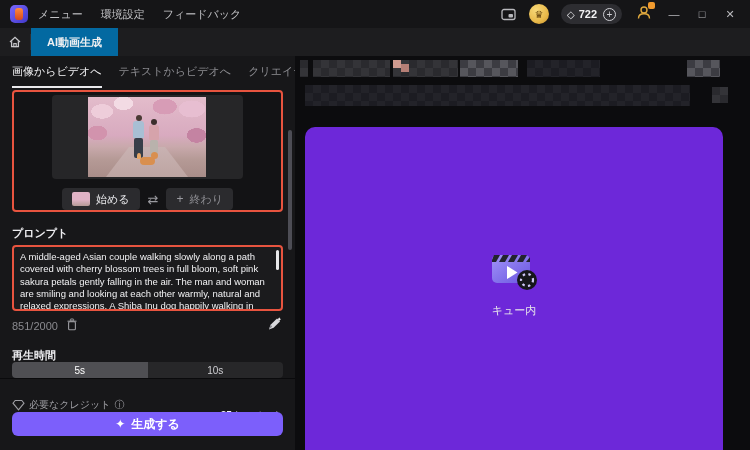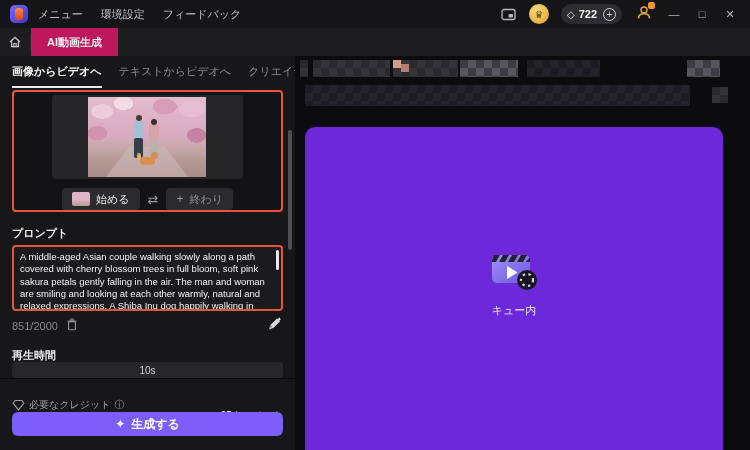--- a/index.html
+++ b/index.html
@@ -31,28 +31,28 @@
     background:#f09a2e; }
   .win-btn { width:28px; height:28px; display:flex; align-items:center; justify-content:center;
     color:#b9b9bd; font-size:11px; }
 
   
   .tabbar { position:absolute; left:0; top:28px; width:750px; height:28px; background:#1d1d1f;
     display:flex; align-items:center; }
   .home-btn { width:30px; height:28px; display:flex; align-items:center; justify-content:center; }
   .tab-sep { width:1px; height:16px; background:#2e2e31; }
   .doc-tab { padding:0 16px; font-size:11px; font-weight:bold; color:#f0f0f2; height:28px;
-    display:flex; align-items:center; background:#be185d; }
+    display:flex; align-items:center; background:#0369a1; }
 
   
   .left-panel { position:absolute; left:0; top:56px; width:295px; height:394px; background:#171719; }
   .lp-abs { position:absolute; }
   .feature-tabs { top:8px; left:12px; display:flex; gap:17px; }
   .feature-tab { font-size:11px; color:#8d8d92; padding-bottom:7px; white-space:nowrap; }
-  .feature-tab.active { color:#f5f5f7; font-weight:bold; border-bottom:2px solid #e9e9ec;text-align:center; }
+  .feature-tab.active { color:#f5f5f7; font-weight:normal; border-bottom:2px solid #e9e9ec;text-align:center; }
 
   .upload-box { top:34px; left:12px; width:271px; height:122px; background:#131315;
     border:2px solid #e8543f; border-radius:4px;text-decoration:underline; }
   .upload-inner { position:absolute; left:38px; top:3px; width:191px; height:84px; background:#262628; border-radius:4px; }
   .photo { position:absolute; left:74px; top:5px; width:118px; height:80px; overflow:hidden;
     background:
       radial-gradient(18px 12px at 12% 18%, #eecdda 0 60%, transparent 61%),
       radial-gradient(22px 14px at 88% 15%, #e7bed1 0 60%, transparent 61%),
       radial-gradient(16px 11px at 30% 8%, #f3dbe4 0 60%, transparent 61%),
       radial-gradient(20px 13px at 65% 12%, #d79cb6 0 60%, transparent 61%),
@@ -224,20 +224,21 @@
         <svg width="17" height="16" viewBox="0 0 17 16">
             <path d="M3 13.5 L4.6 8.8 L11 2.4 L14 5.4 L7.6 11.8 Z" fill="#d9d9dd"></path>
             <path d="M3 13.5 L4.6 8.8 L6.2 10.4 Z" fill="#8a8a90"></path>
             <path d="M13.2 1.2 l0.6 1.4 1.4 0.6 -1.4 0.6 -0.6 1.4 -0.6 -1.4 -1.4 -0.6 1.4 -0.6 Z" fill="#ffffff"></path>
           </svg>
       </span>
     </div>
 
     <div class="lp-abs section-label duration-label">再生時間</div>
     <div class="lp-abs segmented">
+      <div class="seg-opt selected">5s</div>
       <div class="seg-opt">10s</div>
     </div>
 
     <div class="lp-abs footer-divider"></div>
     <div class="lp-abs credits-row">
       <svg width="13" height="12" viewBox="0 0 13 12">
           <path d="M3.2 1.5 H9.8 L12 4.2 L6.5 10.8 L1 4.2 Z" fill="none" stroke="#9d9da2" stroke-width="1.1"></path>
         </svg>
       <span class="credits-label">必要なクレジット</span>
       <span class="info-glyph">ⓘ</span>

